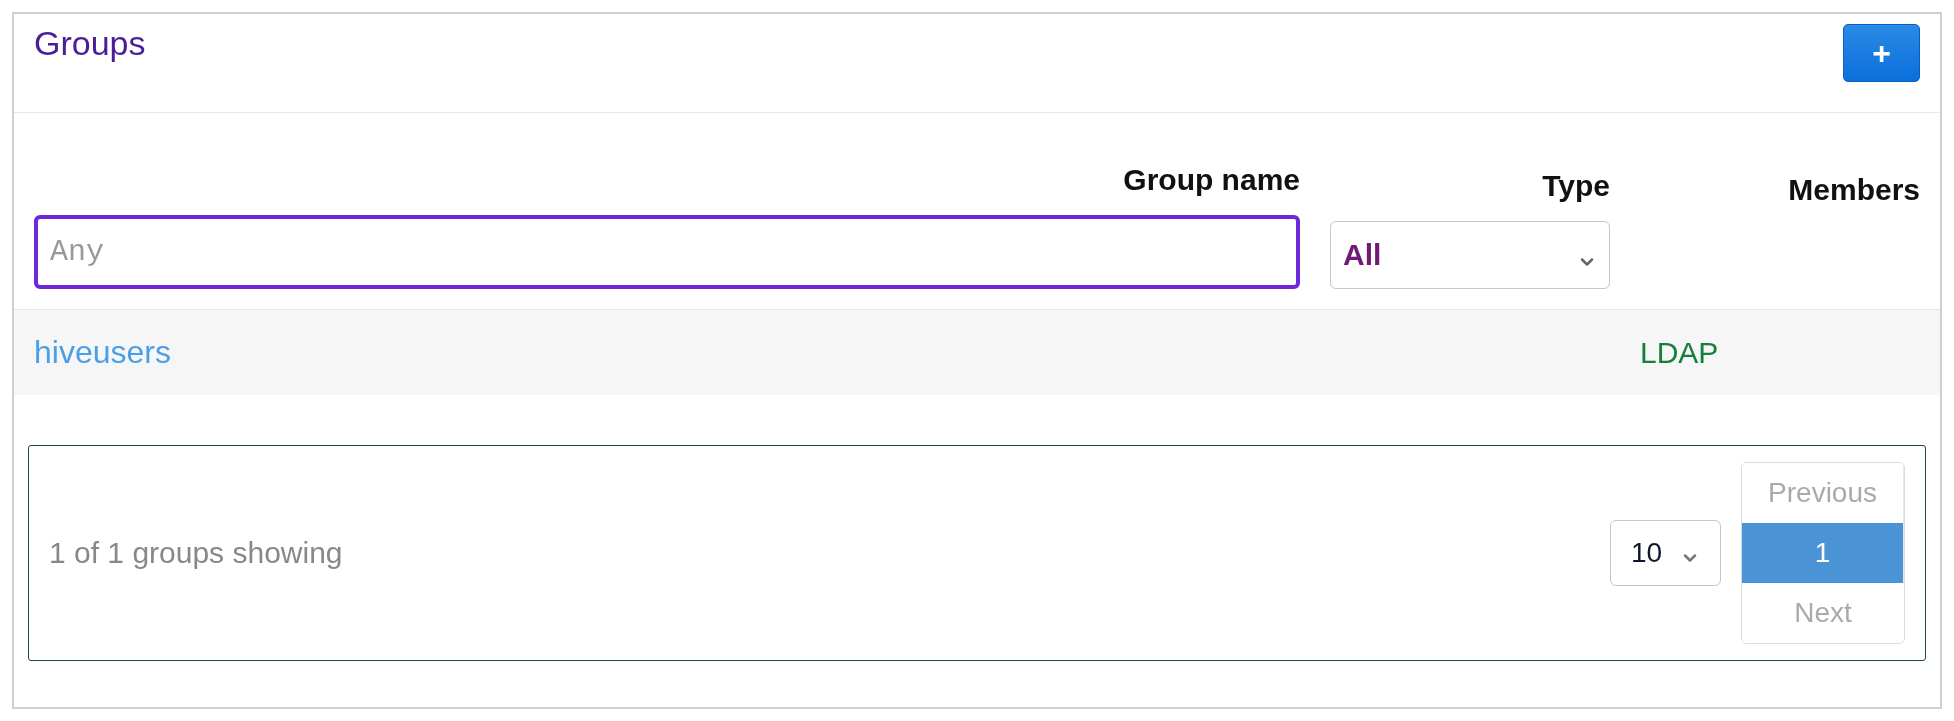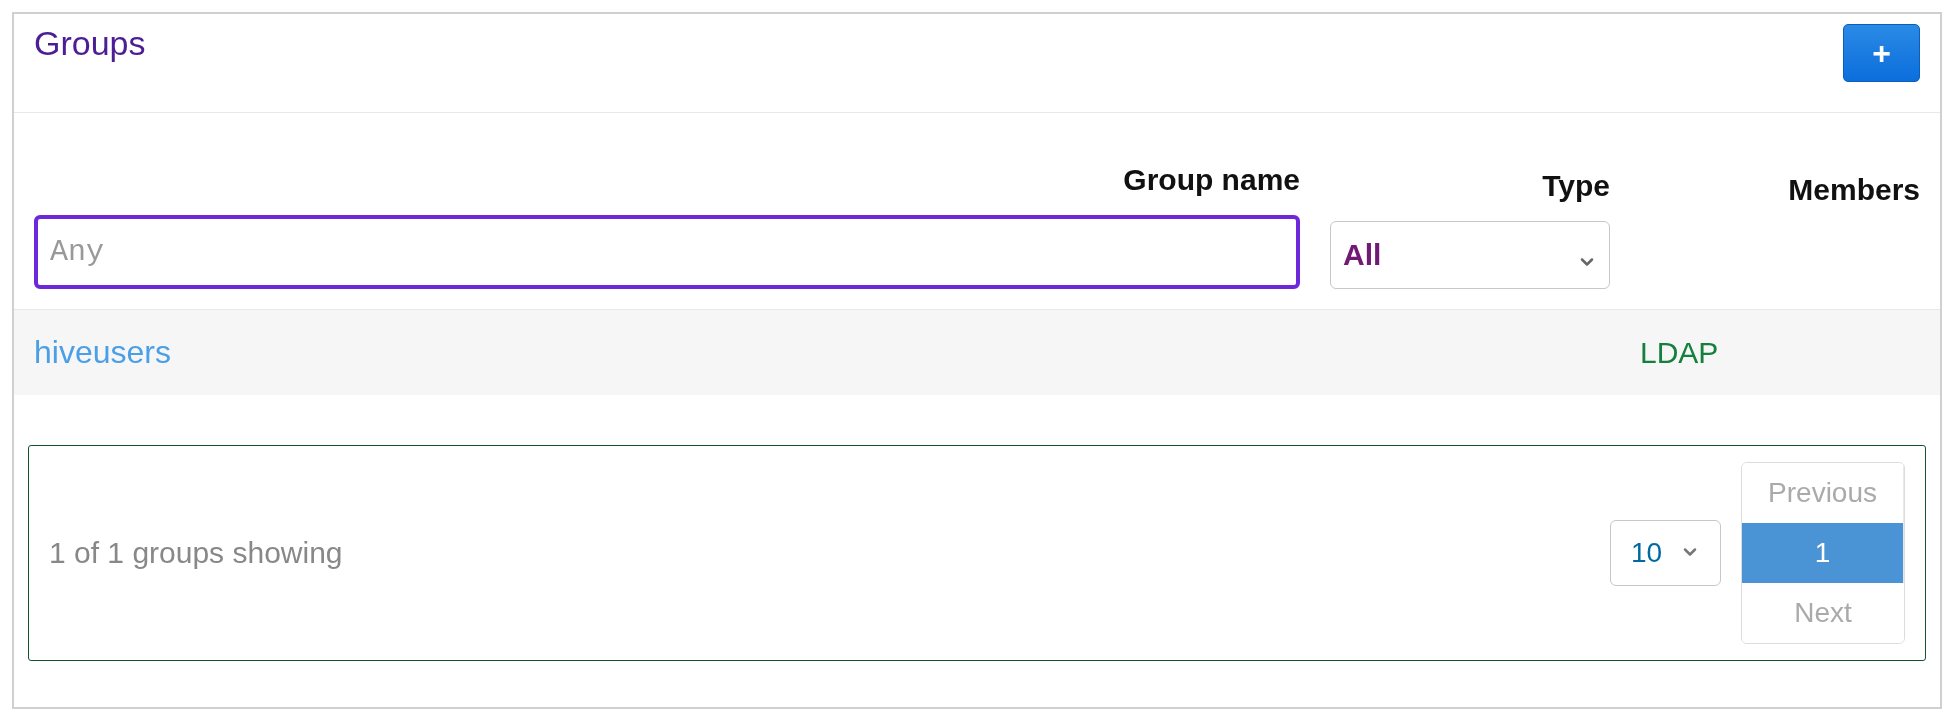--- a/index.html
+++ b/index.html
@@ -134,23 +134,23 @@
   .footer-status {
     flex: 1 1 auto;
     font-size: 30px;
     color: #888;
   }
   .page-size {
     border: 1px solid #c7c7c7;
     border-radius: 6px;
     padding: 16px 20px;
     font-size: 28px;
-    color: #0369a1;
+    color: #0f172a;
     display: inline-flex;
-    align-items: flex-start;
+    align-items: center;
     gap: 18px;
     cursor: pointer;
     background: #fff;
   }
   .pager {
     display: inline-flex;
     border: 1px solid #dcdcdc;
     border-radius: 6px;
     overflow: hidden;
     align-items: stretch;

